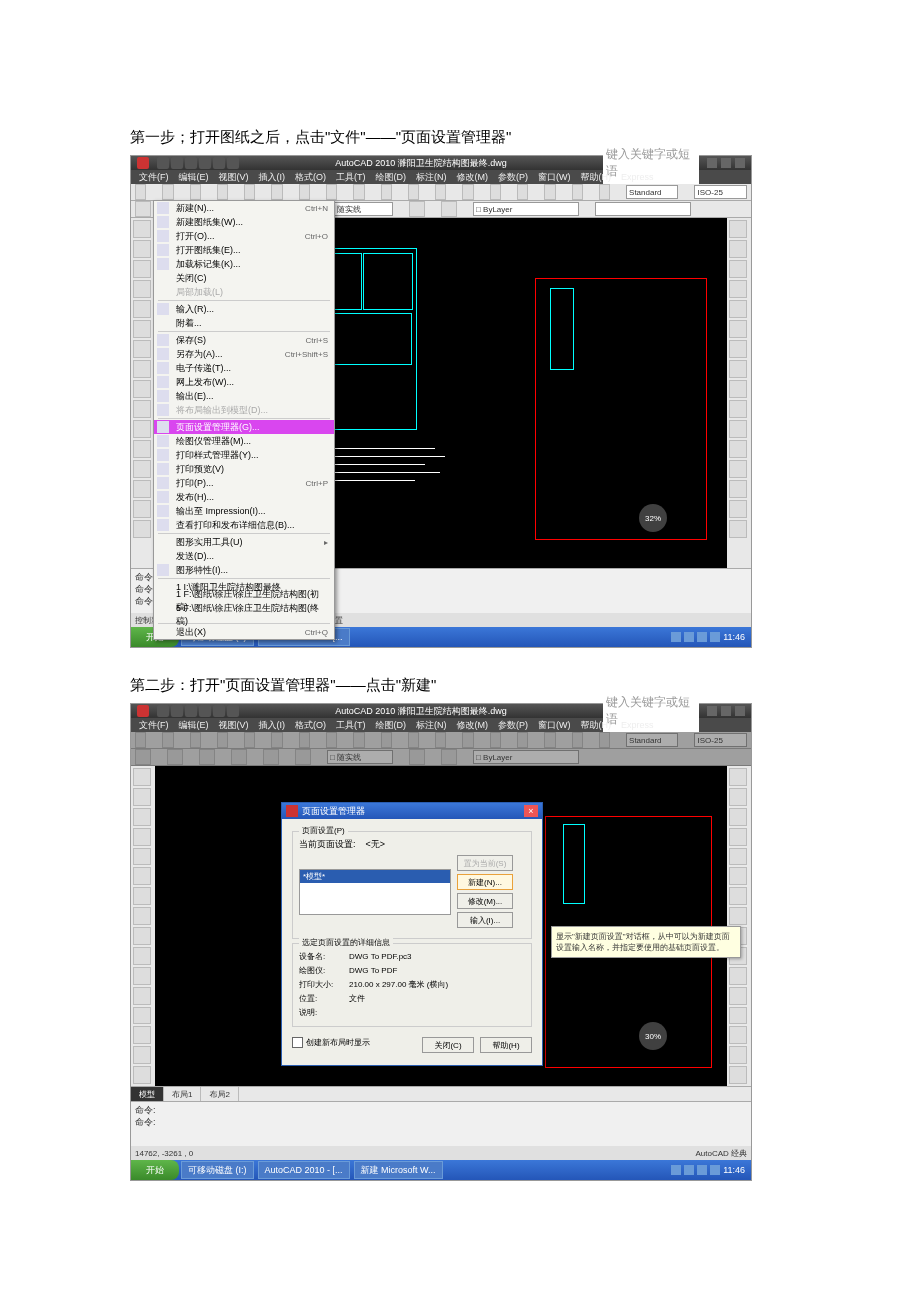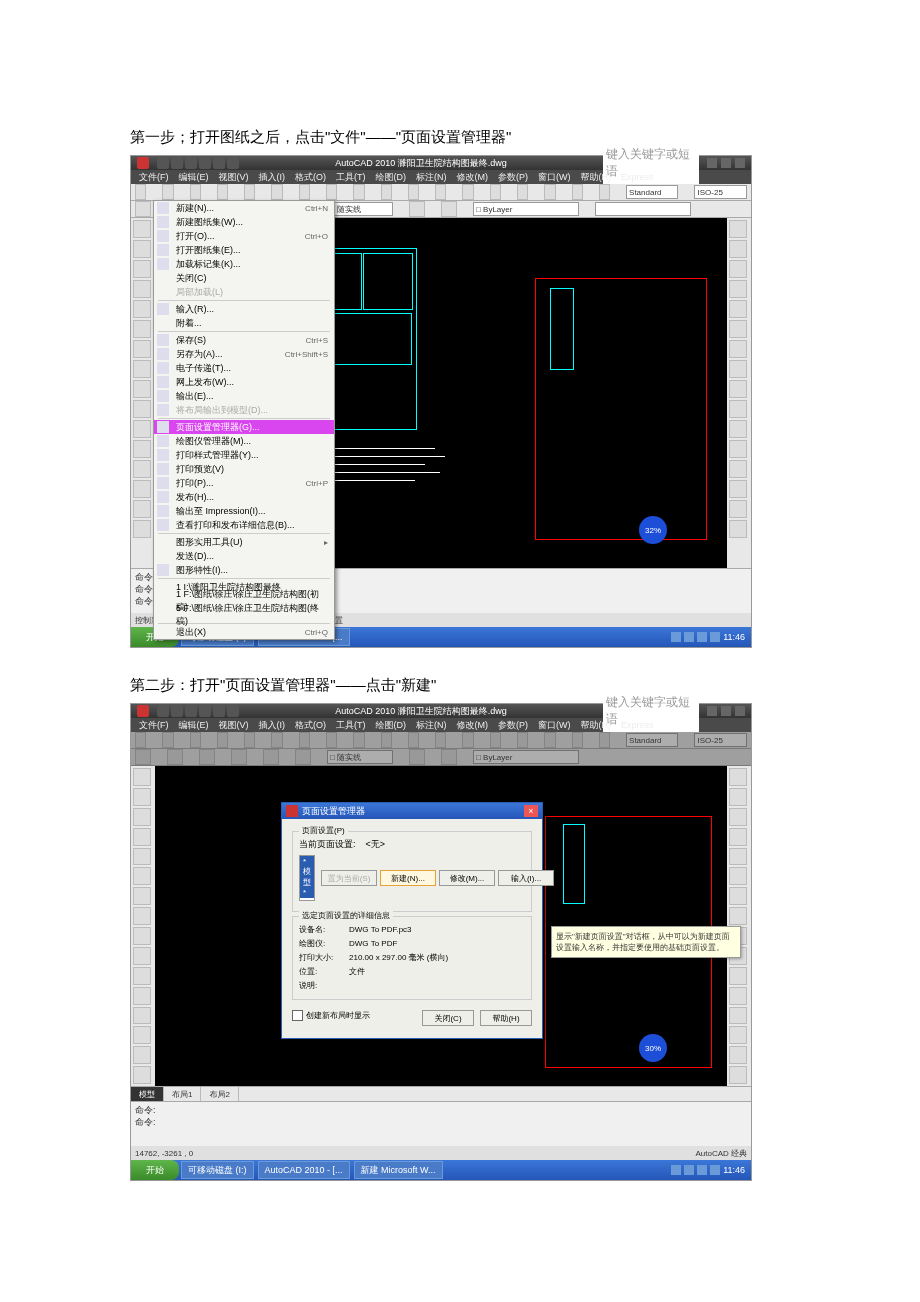--- a/index.html
+++ b/index.html
@@ -37,34 +37,34 @@
 .rightbar{width:20px;background:#e8e8e8;display:flex;flex-direction:column;gap:2px;padding:2px}
 .rightbar span{width:16px;height:16px;background:#ddd;border:1px solid #bbb}
 .cmdline{height:40px;background:#f0f0f0;border-top:1px solid #aaa;font-size:9px;color:#333;padding:2px 4px}
 .cmdline div{height:12px}
 .statusbar{height:14px;background:#e0e0e0;font-size:8px;color:#333;padding:0 4px;display:flex;align-items:center}
 .taskbar{height:20px;background:linear-gradient(#3b77d8,#2456b8);display:flex;align-items:center;font-size:9px;color:#fff}
 .startbtn{width:48px;height:20px;background:linear-gradient(#5fb64a,#3a8a2a);display:flex;align-items:center;justify-content:center;border-radius:0 8px 8px 0}
 .taskbar .tbtn{height:16px;background:#4a7bc8;border:1px solid #6a9bd8;margin:0 2px;padding:0 6px;display:flex;align-items:center}
 .taskbar .tray{margin-left:auto;padding:0 6px;display:flex;align-items:center;gap:3px}
 .taskbar .tray span{width:10px;height:10px;background:#6a9bd8}
-.pct{position:absolute;right:60px;bottom:24px;width:28px;height:28px;border-radius:50%;background:#1d4ed8;color:#fff;font-size:8px;display:flex;align-items:center;justify-content:center}
+.pct{position:absolute;right:60px;bottom:36px;width:28px;height:28px;border-radius:50%;background:#404040;color:#fff;font-size:8px;display:flex;align-items:center;justify-content:center}
 
 .body2{display:flex;height:320px;background:#000;position:relative}
 .dialog{position:absolute;left:150px;top:36px;width:260px;background:#efefe9;border:1px solid #2a5db0;box-shadow:2px 2px 6px rgba(0,0,0,.5);font-size:9px;color:#000}
 .dialog .dtitle{height:16px;background:linear-gradient(#3b77d8,#2456b8);color:#fff;display:flex;align-items:center;padding:0 4px;font-size:9px}
 .dialog .dtitle .x{margin-left:auto;width:14px;height:12px;background:#e55;display:flex;align-items:center;justify-content:center;color:#fff}
 .dialog .dbody{padding:8px 10px}
 .dialog .row{display:flex;align-items:center;margin-bottom:4px}
 .dialog .link{color:#15c;text-decoration:underline;margin-left:auto;font-size:8px}
 .dialog .grp{border:1px solid #ccc;padding:6px;margin:4px 0;position:relative}
 .dialog .grp .lg{position:absolute;top:-7px;left:6px;background:#efefe9;padding:0 3px;font-size:8px}
 .dialog .list{width:150px;height:44px;background:#fff;border:1px solid #999}
 .dialog .list .li{background:#2a5db0;color:#fff;padding:1px 3px;font-size:8px}
-.dialog .btncol{display:flex;gap:3px;margin-left:6px}
+.dialog .btncol{display:flex;flex-direction:column;gap:3px;margin-left:6px}
 .dialog .dbtn{width:54px;height:14px;background:#efefe9;border:1px solid #999;font-size:8px;display:flex;align-items:center;justify-content:center}
 .dialog .dbtn.disabled{color:#aaa}
 .dialog .dbtn.hl{border:1px solid #e9a13b;background:#fff8e0}
 .dialog .info{font-size:8px;line-height:14px}
 .dialog .info .k{display:inline-block;width:50px}
 .dialog .foot{display:flex;gap:6px;justify-content:flex-end;margin-top:6px}
 .dialog .foot .dbtn{width:50px}
 .dialog .chk{font-size:8px;display:flex;align-items:flex-end;gap:3px}
 .dialog .chk .cb{width:9px;height:9px;border:1px solid #666;background:#fff}
 .dlgicon{width:20px;height:20px;background:#f7d774;border:1px solid #b89030;margin-right:6px}

